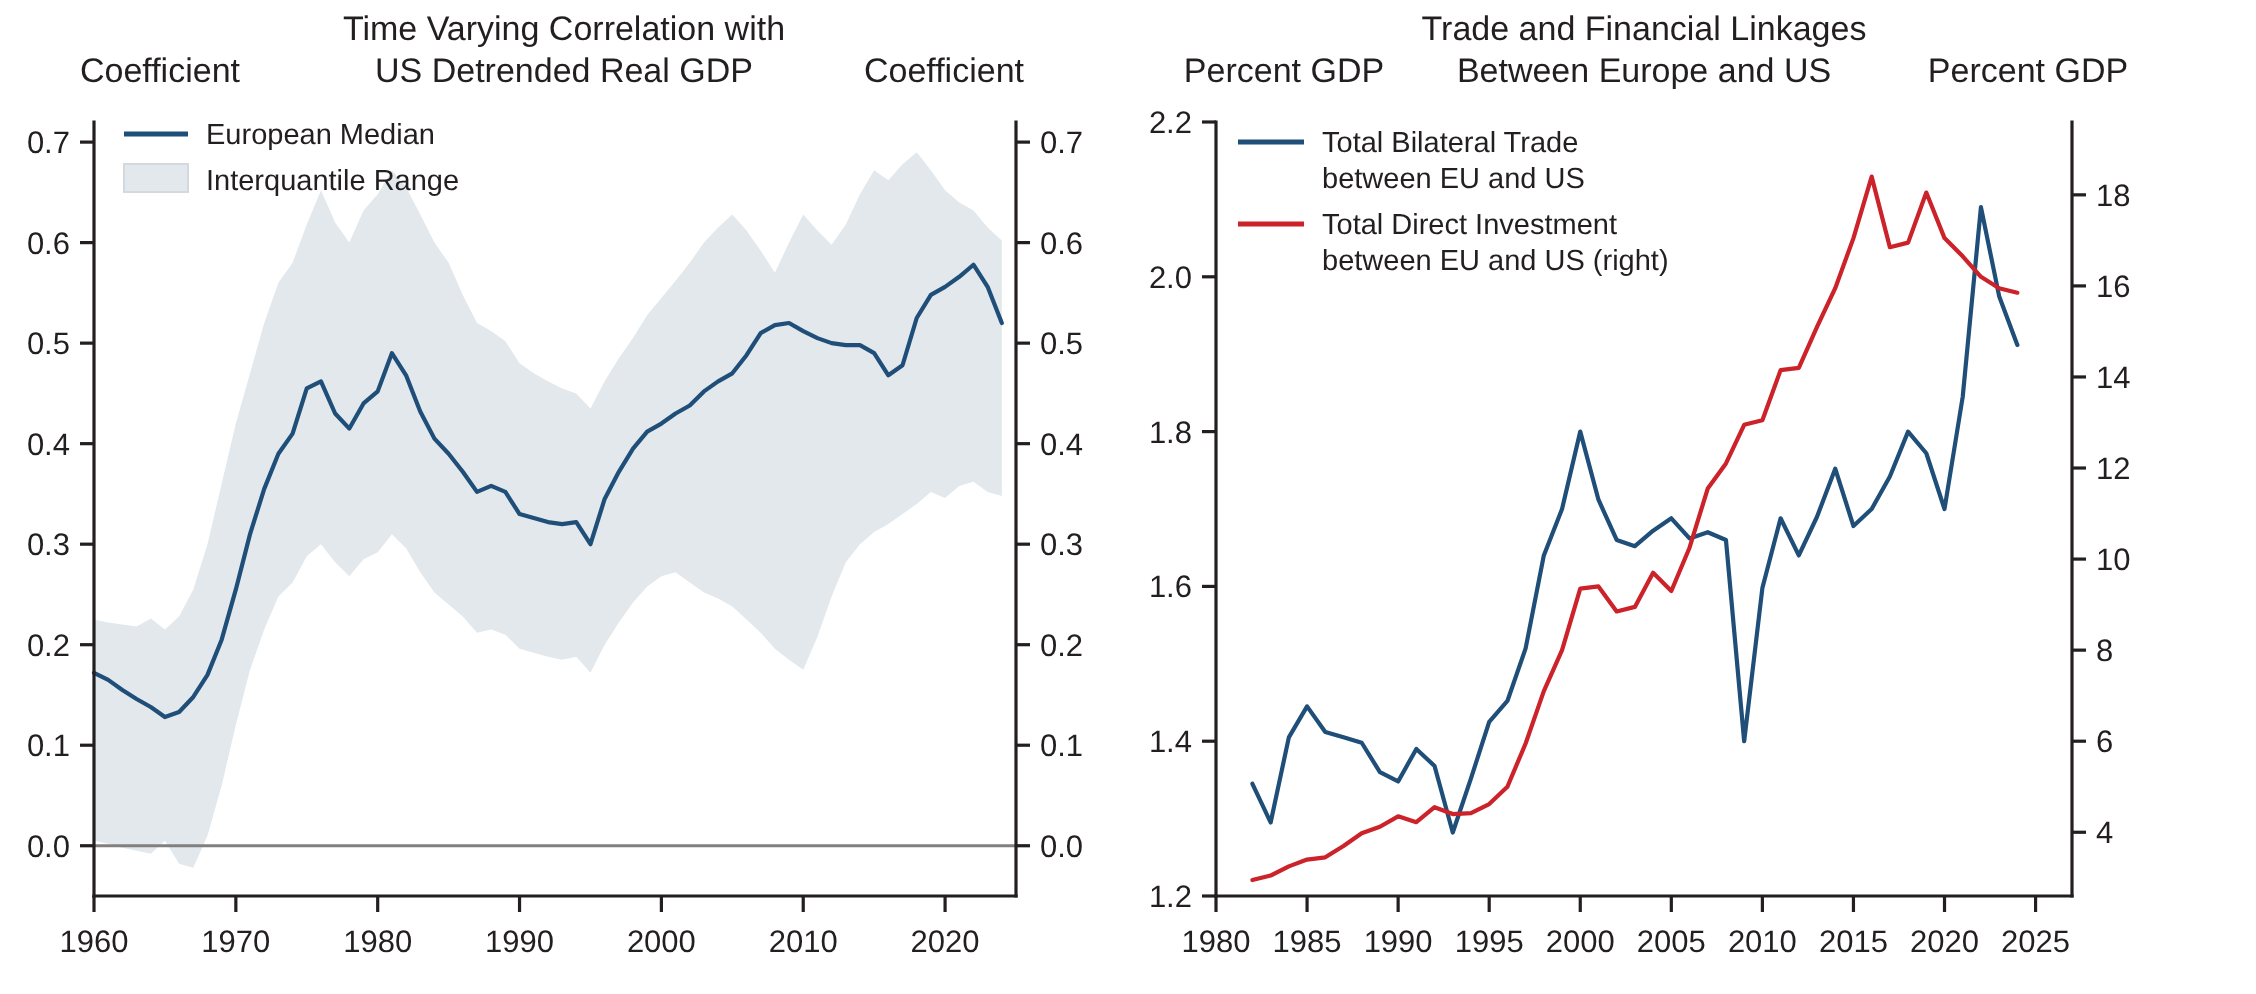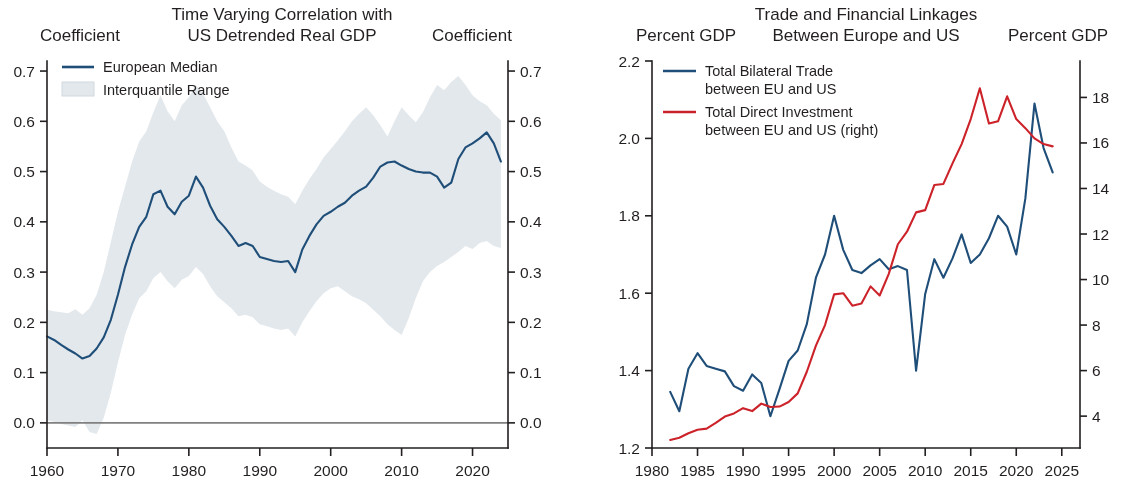--- a/index.html
+++ b/index.html
@@ -12,21 +12,20 @@
     height: 497px;
     font-family: "Liberation Sans", sans-serif;
     color: #231f20;
     overflow: hidden;
   }
   #figure {
     position: relative;
     width: 1128px;
     height: 497px;
     display: flex;
-    gap: 44px;
   }
   .panel {
     position: relative;
     width: 564px;
     height: 497px;
   }
   svg { display: block; }
   text {
     font-family: "Liberation Sans", sans-serif;
     fill: #231f20;

